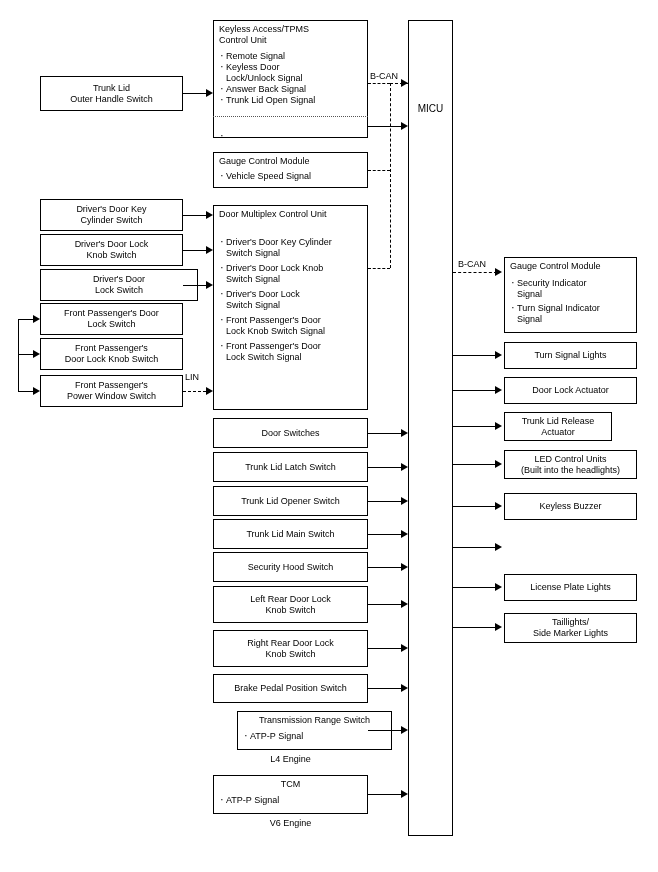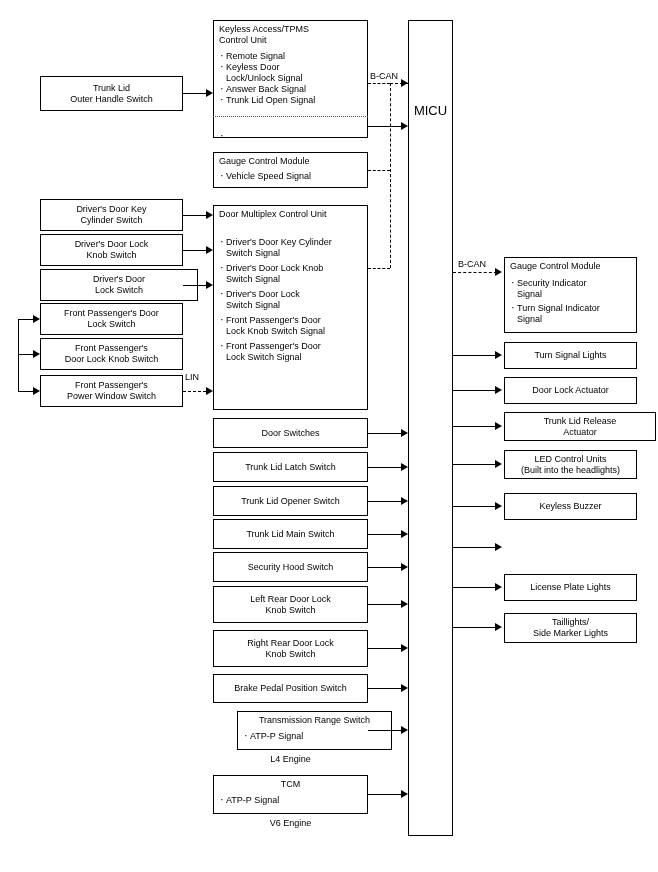--- a/index.html
+++ b/index.html
@@ -94,21 +94,21 @@
   }
   .micu {
     position: absolute;
     box-sizing: border-box;
     border: 1px solid #000;
     background: #fff;
     font-size: 9px;
   }
   .micu-label {
     position: absolute;
-    font-size: 13px;
+    font-size: 10px;
     left: 0;
     right: 0;
     text-align: center;
   }
 </style>
 </head>
 <body>
 
 <div id="canvas">
 
@@ -258,21 +258,21 @@
   </div>
 
   <div class="box center" style="left:504px; top:342px; width:133px; height:27px;">
     <span class="title">Turn Signal Lights</span>
   </div>
 
   <div class="box center" style="left:504px; top:377px; width:133px; height:27px;">
     <span class="title">Door Lock Actuator</span>
   </div>
 
-  <div class="box center" style="left:504px; top:412px; width:152px; height:29px;">
+  <div class="box center" style="left:504px; top:412px; width:108px; height:29px;">
     <span class="title">Trunk Lid Release
 Actuator</span>
   </div>
 
   <div class="box center" style="left:504px; top:450px; width:133px; height:29px;">
     <span class="title">LED Control Units
 (Built into the headlights)</span>
   </div>
 
   <div class="box center" style="left:504px; top:493px; width:133px; height:27px;">

